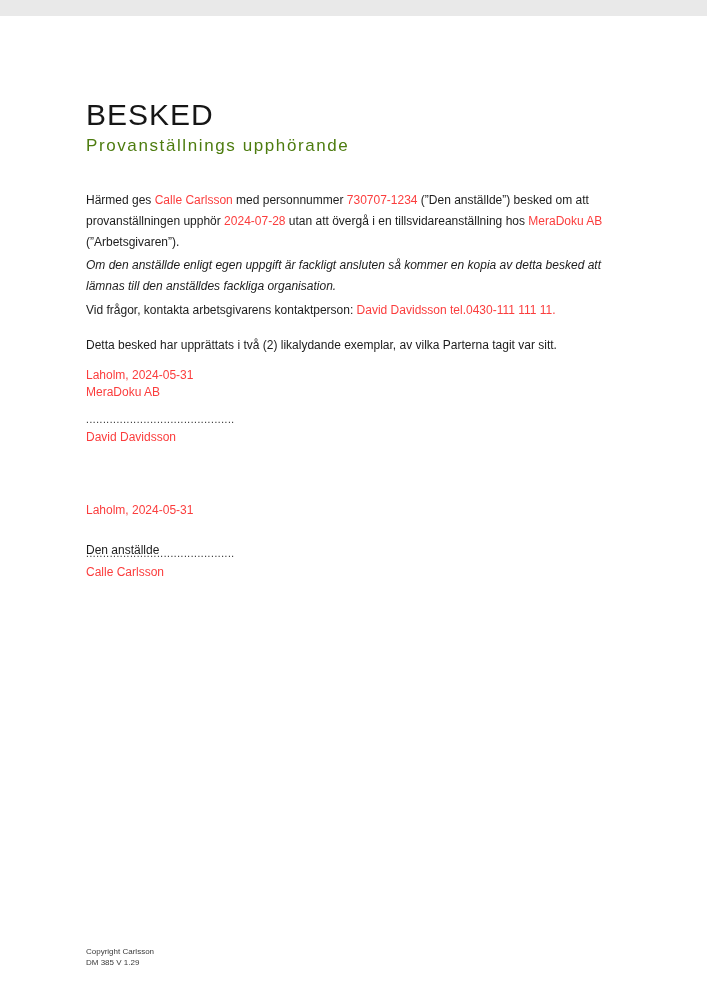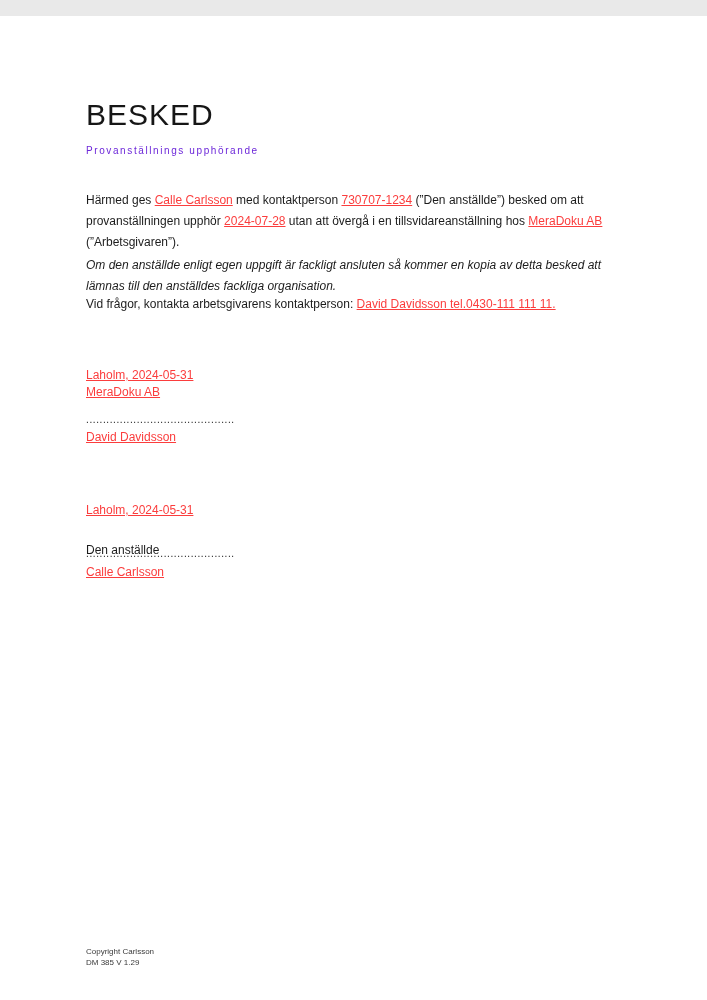--- a/index.html
+++ b/index.html
@@ -15,36 +15,36 @@
   .abs{position:absolute;left:86px;}
   .doc-title{
     top:82px;
     font-size:30px;
     line-height:34px;
     font-weight:400;
     letter-spacing:1px;
     color:#161616;
   }
   .doc-subtitle{
-    top:129px;
-    font-size:10px;
+    top:120px;
+    font-size:17px;
     letter-spacing:1.6px;
-    color:#6d28d9;
+    color:#4d7c0f;
   }
   .para{
     width:527px;
     font-size:12px;
     line-height:21px;
     color:#1c1c1c;
   }
   .p1{top:174px;}
   .p2{top:239px;font-style:italic;}
-  .p3{top:278px;}
+  .p3{top:284px;}
   .p4{top:319px;}
-  .red, .para .red{color:var(--red,#fb3d3d);text-decoration:underline;}
+  .red, .para .red{color:var(--red,#fb3d3d);}
   .sig-line{
     font-size:12px;
     line-height:16px;
   }
   .sig1-date{top:351px;}
   .sig1-company{top:368px;}
   .sig1-name{top:413px;}
   .sig2-date{top:486px;}
   .sig2-label{top:526px;}
   .sig2-name{top:548px;}
@@ -82,23 +82,24 @@
   }
 </style>
 </head>
 <body>
 
 <div class="page">
 
   <div class="abs doc-title">BESKED</div>
   <div class="abs doc-subtitle">Provanställnings upphörande</div>
 
-  <div class="abs para p1"><span>Härmed ges </span><span class="red">Calle Carlsson</span><span> med kontaktperson </span><span class="red">730707-1234</span><span> (”Den anställde”) besked om att provanställningen upphör </span><span class="red">2024-07-28</span><span> utan att övergå i en tillsvidareanställning hos </span><span class="red">MeraDoku AB</span><span> (”Arbetsgivaren”).</span></div>
+  <div class="abs para p1"><span>Härmed ges </span><span class="red">Calle Carlsson</span><span> med personnummer </span><span class="red">730707-1234</span><span> (”Den anställde”) besked om att provanställningen upphör </span><span class="red">2024-07-28</span><span> utan att övergå i en tillsvidareanställning hos </span><span class="red">MeraDoku AB</span><span> (”Arbetsgivaren”).</span></div>
   <div class="abs para p2"><span>Om den anställde enligt egen uppgift är fackligt ansluten så kommer en kopia av detta besked att lämnas till den anställdes fackliga organisation.</span></div>
   <div class="abs para p3"><span>Vid frågor, kontakta arbetsgivarens kontaktperson: </span><span class="red">David Davidsson tel.0430-111 111 11.</span></div>
+  <div class="abs para p4"><span>Detta besked har upprättats i två (2) likalydande exemplar, av vilka Parterna tagit var sitt.</span></div>
 
   <div class="abs sig-line sig1-date red">Laholm, 2024-05-31</div>
   <div class="abs sig-line sig1-company red">MeraDoku AB</div>
   <div class="abs dotted dotted1">............................................................</div>
   <div class="abs sig-line sig1-name red">David Davidsson</div>
 
   <div class="abs sig-line sig2-date red">Laholm, 2024-05-31</div>
   <div class="abs sig-line sig2-label">Den anställde</div>
   <div class="abs dotted dotted2">............................................................</div>
   <div class="abs sig-line sig2-name red">Calle Carlsson</div>

